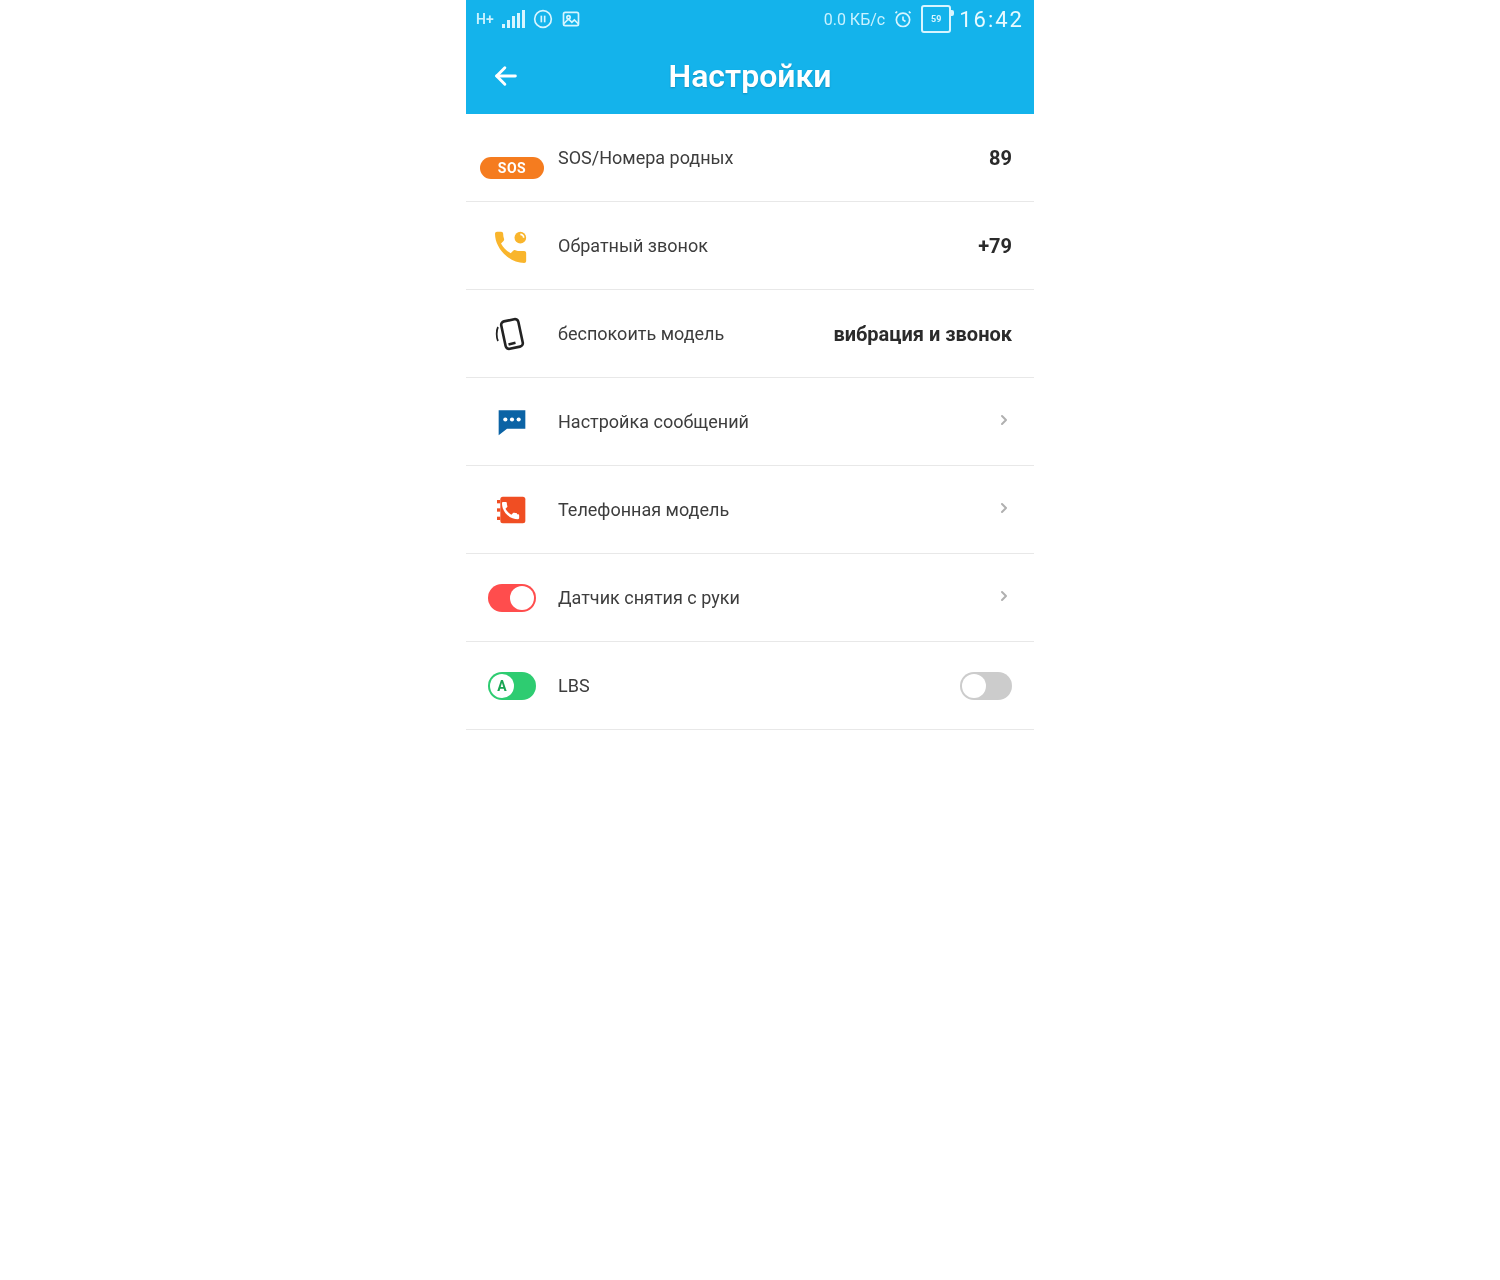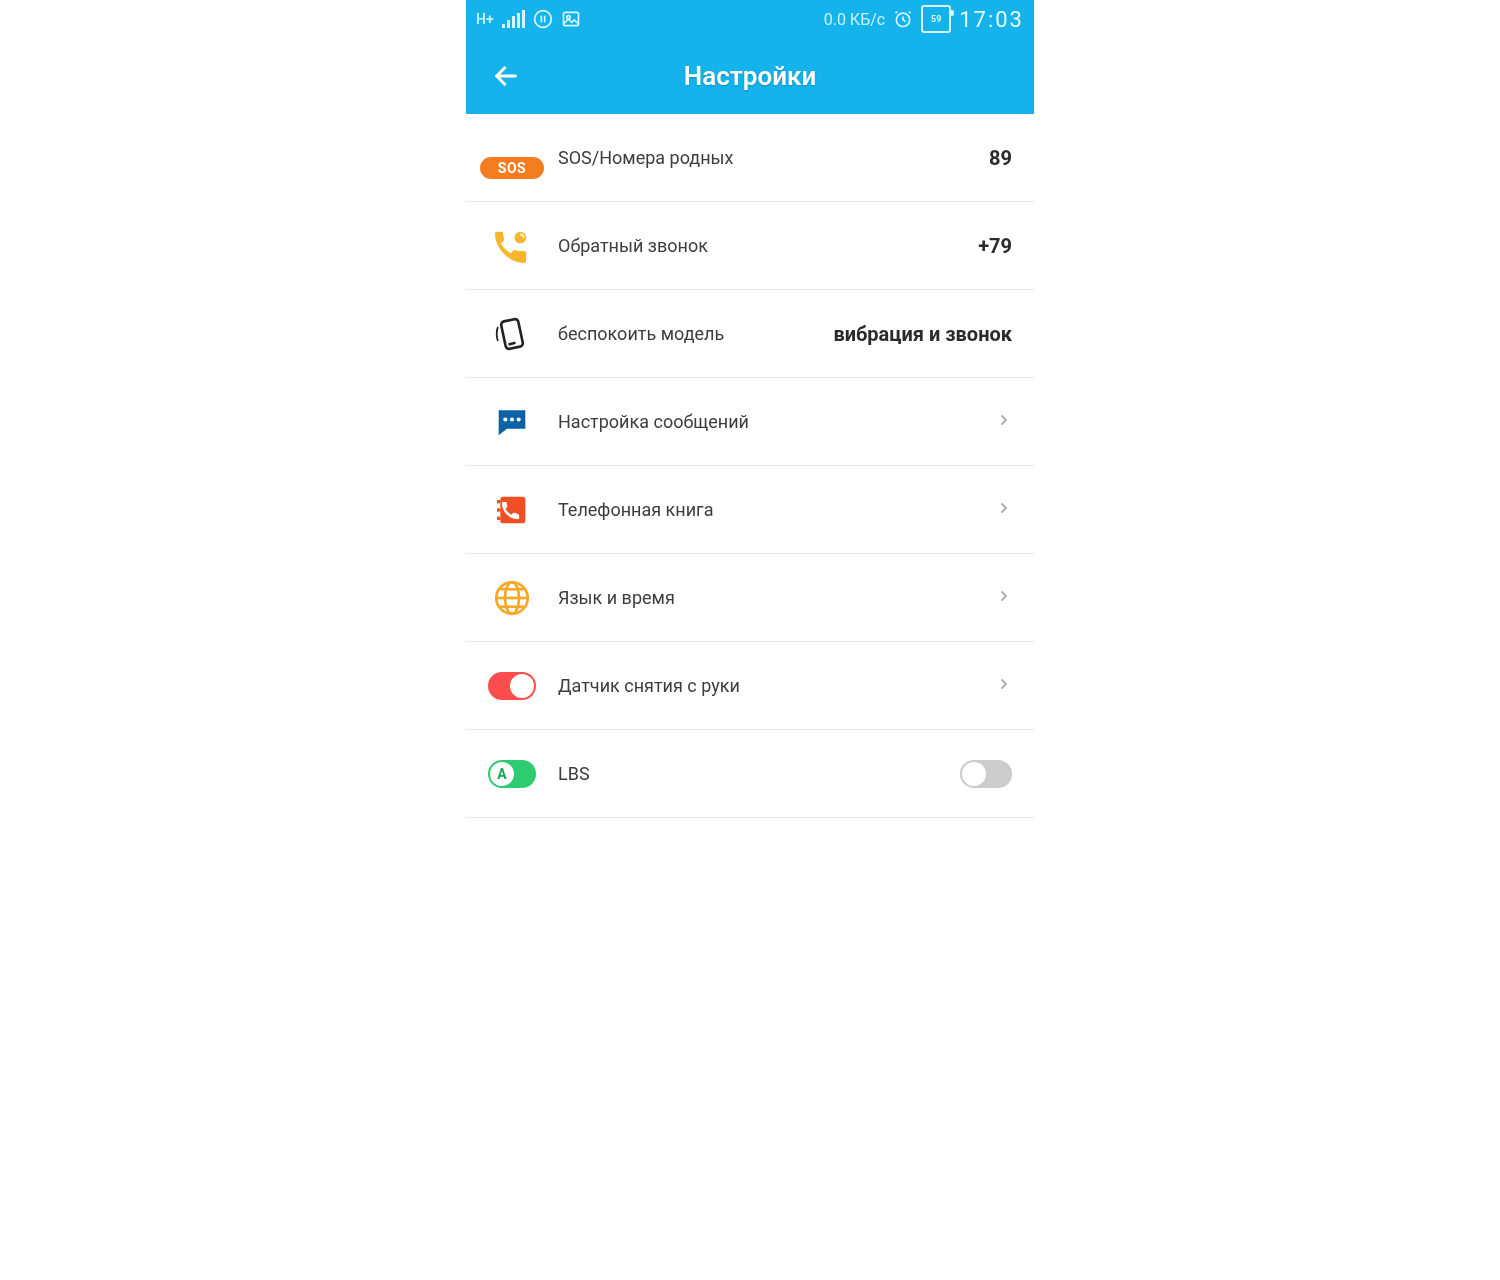--- a/index.html
+++ b/index.html
@@ -54,21 +54,21 @@
     height: 40px;
     display: flex;
     align-items: center;
     justify-content: center;
     cursor: pointer;
   }
   .header-title {
     flex: 1;
     text-align: center;
     color: #ffffff;
-    font-size: 26px;
+    font-size: 32px;
     font-weight: 600;
     text-shadow: 0 1px 2px rgba(0,0,0,0.2);
   }
   .list {
     background: #ffffff;
   }
   .item {
     display: flex;
     align-items: center;
     height: 88px;
@@ -234,21 +234,21 @@
         </svg>
     </div>
     <div class="status-right">
       <span style="font-size:16px;margin-left:32px;">0.0 КБ/с</span>
       <svg class="svg-icon" width="20" height="20" viewBox="0 0 24 24" fill="none" stroke="#d7f5ff" stroke-width="2">
           <circle cx="12" cy="13" r="8"></circle>
           <path d="M12 9v4l3 2"></path>
           <path d="M5 3l-2 2M19 3l2 2"></path>
         </svg>
       <span class="battery-box">59</span>
-      <span class="status-time">17:03</span>
+      <span class="status-time">16:42</span>
     </div>
   </div>
 
   <div class="header">
     <div class="back-btn">
       <svg class="svg-icon" width="28" height="28" viewBox="0 0 24 24" fill="none" stroke="#ffffff" stroke-width="2.5" stroke-linecap="round" stroke-linejoin="round">
           <line x1="20" y1="12" x2="4" y2="12"></line>
           <polyline points="11 5 4 12 11 19"></polyline>
         </svg>
     </div>
@@ -311,45 +311,28 @@
     <div class="item">
       <div class="icon-box">
         <svg width="40" height="40" viewBox="0 0 48 48">
             <rect x="10" y="8" width="30" height="32" rx="3" fill="#f04e23"></rect>
             <rect x="6" y="12" width="4" height="4" fill="#f04e23"></rect>
             <rect x="6" y="22" width="4" height="4" fill="#f04e23"></rect>
             <rect x="6" y="32" width="4" height="4" fill="#f04e23"></rect>
             <path fill="#fff" d="M30 28c-1.2 0-2.3-.2-3.4-.6-.6-.2-1.2 0-1.6.4l-1.8 1.8c-3-1.6-5.4-4-7-7l1.8-1.8c.4-.4.6-1 .4-1.6-.4-1.1-.6-2.2-.6-3.4 0-.8-.6-1.4-1.4-1.4h-3c-.8 0-1.4.6-1.4 1.4 0 10.6 8.6 19.2 19.2 19.2.8 0 1.4-.6 1.4-1.4v-3c0-.8-.6-1.4-1.4-1.4H30z"></path>
           </svg>
       </div>
-      <div class="item-label">Телефонная книга</div>
+      <div class="item-label">Телефонная модель</div>
       <span class="chevron">
         <svg width="16" height="16" viewBox="0 0 24 24" fill="none" stroke="#b0b0b0" stroke-width="3" stroke-linecap="round" stroke-linejoin="round">
             <polyline points="9 6 15 12 9 18"></polyline>
           </svg>
       </span>
     </div>
 
-    <div class="item">
-      <div class="icon-box">
-        <svg width="42" height="42" viewBox="0 0 48 48" fill="none" stroke="#f9a825" stroke-width="3">
-            <circle cx="24" cy="24" r="18"></circle>
-            <ellipse cx="24" cy="24" rx="8" ry="18"></ellipse>
-            <line x1="6" y1="24" x2="42" y2="24"></line>
-            <line x1="10" y1="14" x2="38" y2="14"></line>
-            <line x1="10" y1="34" x2="38" y2="34"></line>
-          </svg>
-      </div>
-      <div class="item-label">Язык и время</div>
-      <span class="chevron">
-        <svg width="16" height="16" viewBox="0 0 24 24" fill="none" stroke="#b0b0b0" stroke-width="3" stroke-linecap="round" stroke-linejoin="round">
-            <polyline points="9 6 15 12 9 18"></polyline>
-          </svg>
-      </span>
-    </div>
 
     <div class="item">
       <div class="icon-box">
         <div class="red-toggle-icon"></div>
       </div>
       <div class="item-label">Датчик снятия с руки</div>
       <span class="chevron">
         <svg width="16" height="16" viewBox="0 0 24 24" fill="none" stroke="#b0b0b0" stroke-width="3" stroke-linecap="round" stroke-linejoin="round">
             <polyline points="9 6 15 12 9 18"></polyline>
           </svg>

